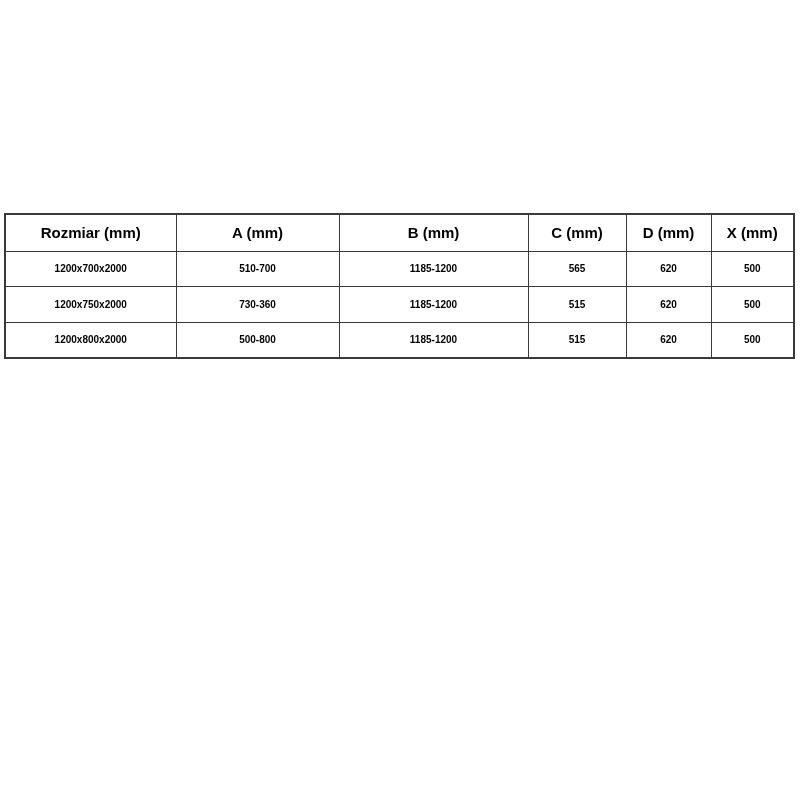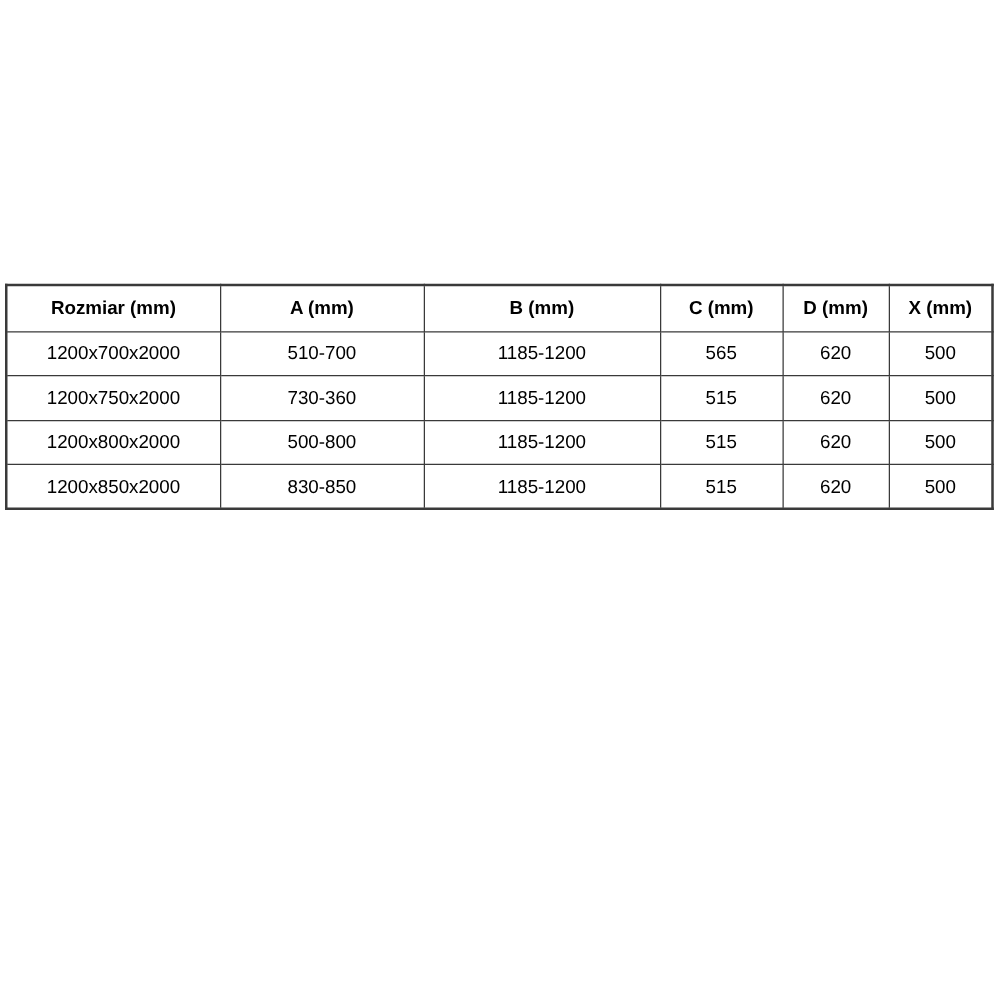--- a/index.html
+++ b/index.html
@@ -19,21 +19,21 @@
   }
   .page {
     position: relative;
     width: 800px;
     height: 800px;
     background: var(--bg-color);
   }
   .table-wrap {
     position: absolute;
     left: 4px;
-    top: 227px;
+    top: 213px;
     width: 790px;
   }
   table.size-table {
     width: 789px;
     border-collapse: collapse;
     table-layout: fixed;
     border: 2px solid var(--border-color);
   }
   table.size-table col.c-rozmiar { width: 171px; }
   table.size-table col.c-a { width: 163px; }
@@ -50,22 +50,22 @@
     overflow: hidden;
     white-space: nowrap;
   }
   table.size-table th {
     height: 37px;
     font-size: 15px;
     font-weight: bold;
   }
   table.size-table td {
     height: 35.5px;
-    font-size: 15px;
-    font-weight: normal;
+    font-size: 10px;
+    font-weight: bold;
   }
 </style>
 </head>
 <body>
 
 <div class="page">
   <div class="table-wrap">
     <table class="size-table">
       <colgroup>
         <col class="c-rozmiar">
@@ -103,24 +103,16 @@
           <td>500</td>
         </tr>
         <tr>
           <td>1200x800x2000</td>
           <td>500-800</td>
           <td>1185-1200</td>
           <td>515</td>
           <td>620</td>
           <td>500</td>
         </tr>
-        <tr>
-          <td>1200x850x2000</td>
-          <td>830-850</td>
-          <td>1185-1200</td>
-          <td>515</td>
-          <td>620</td>
-          <td>500</td>
-        </tr>
       </tbody>
     </table>
   </div>
 </div>
 
 </body></html>

